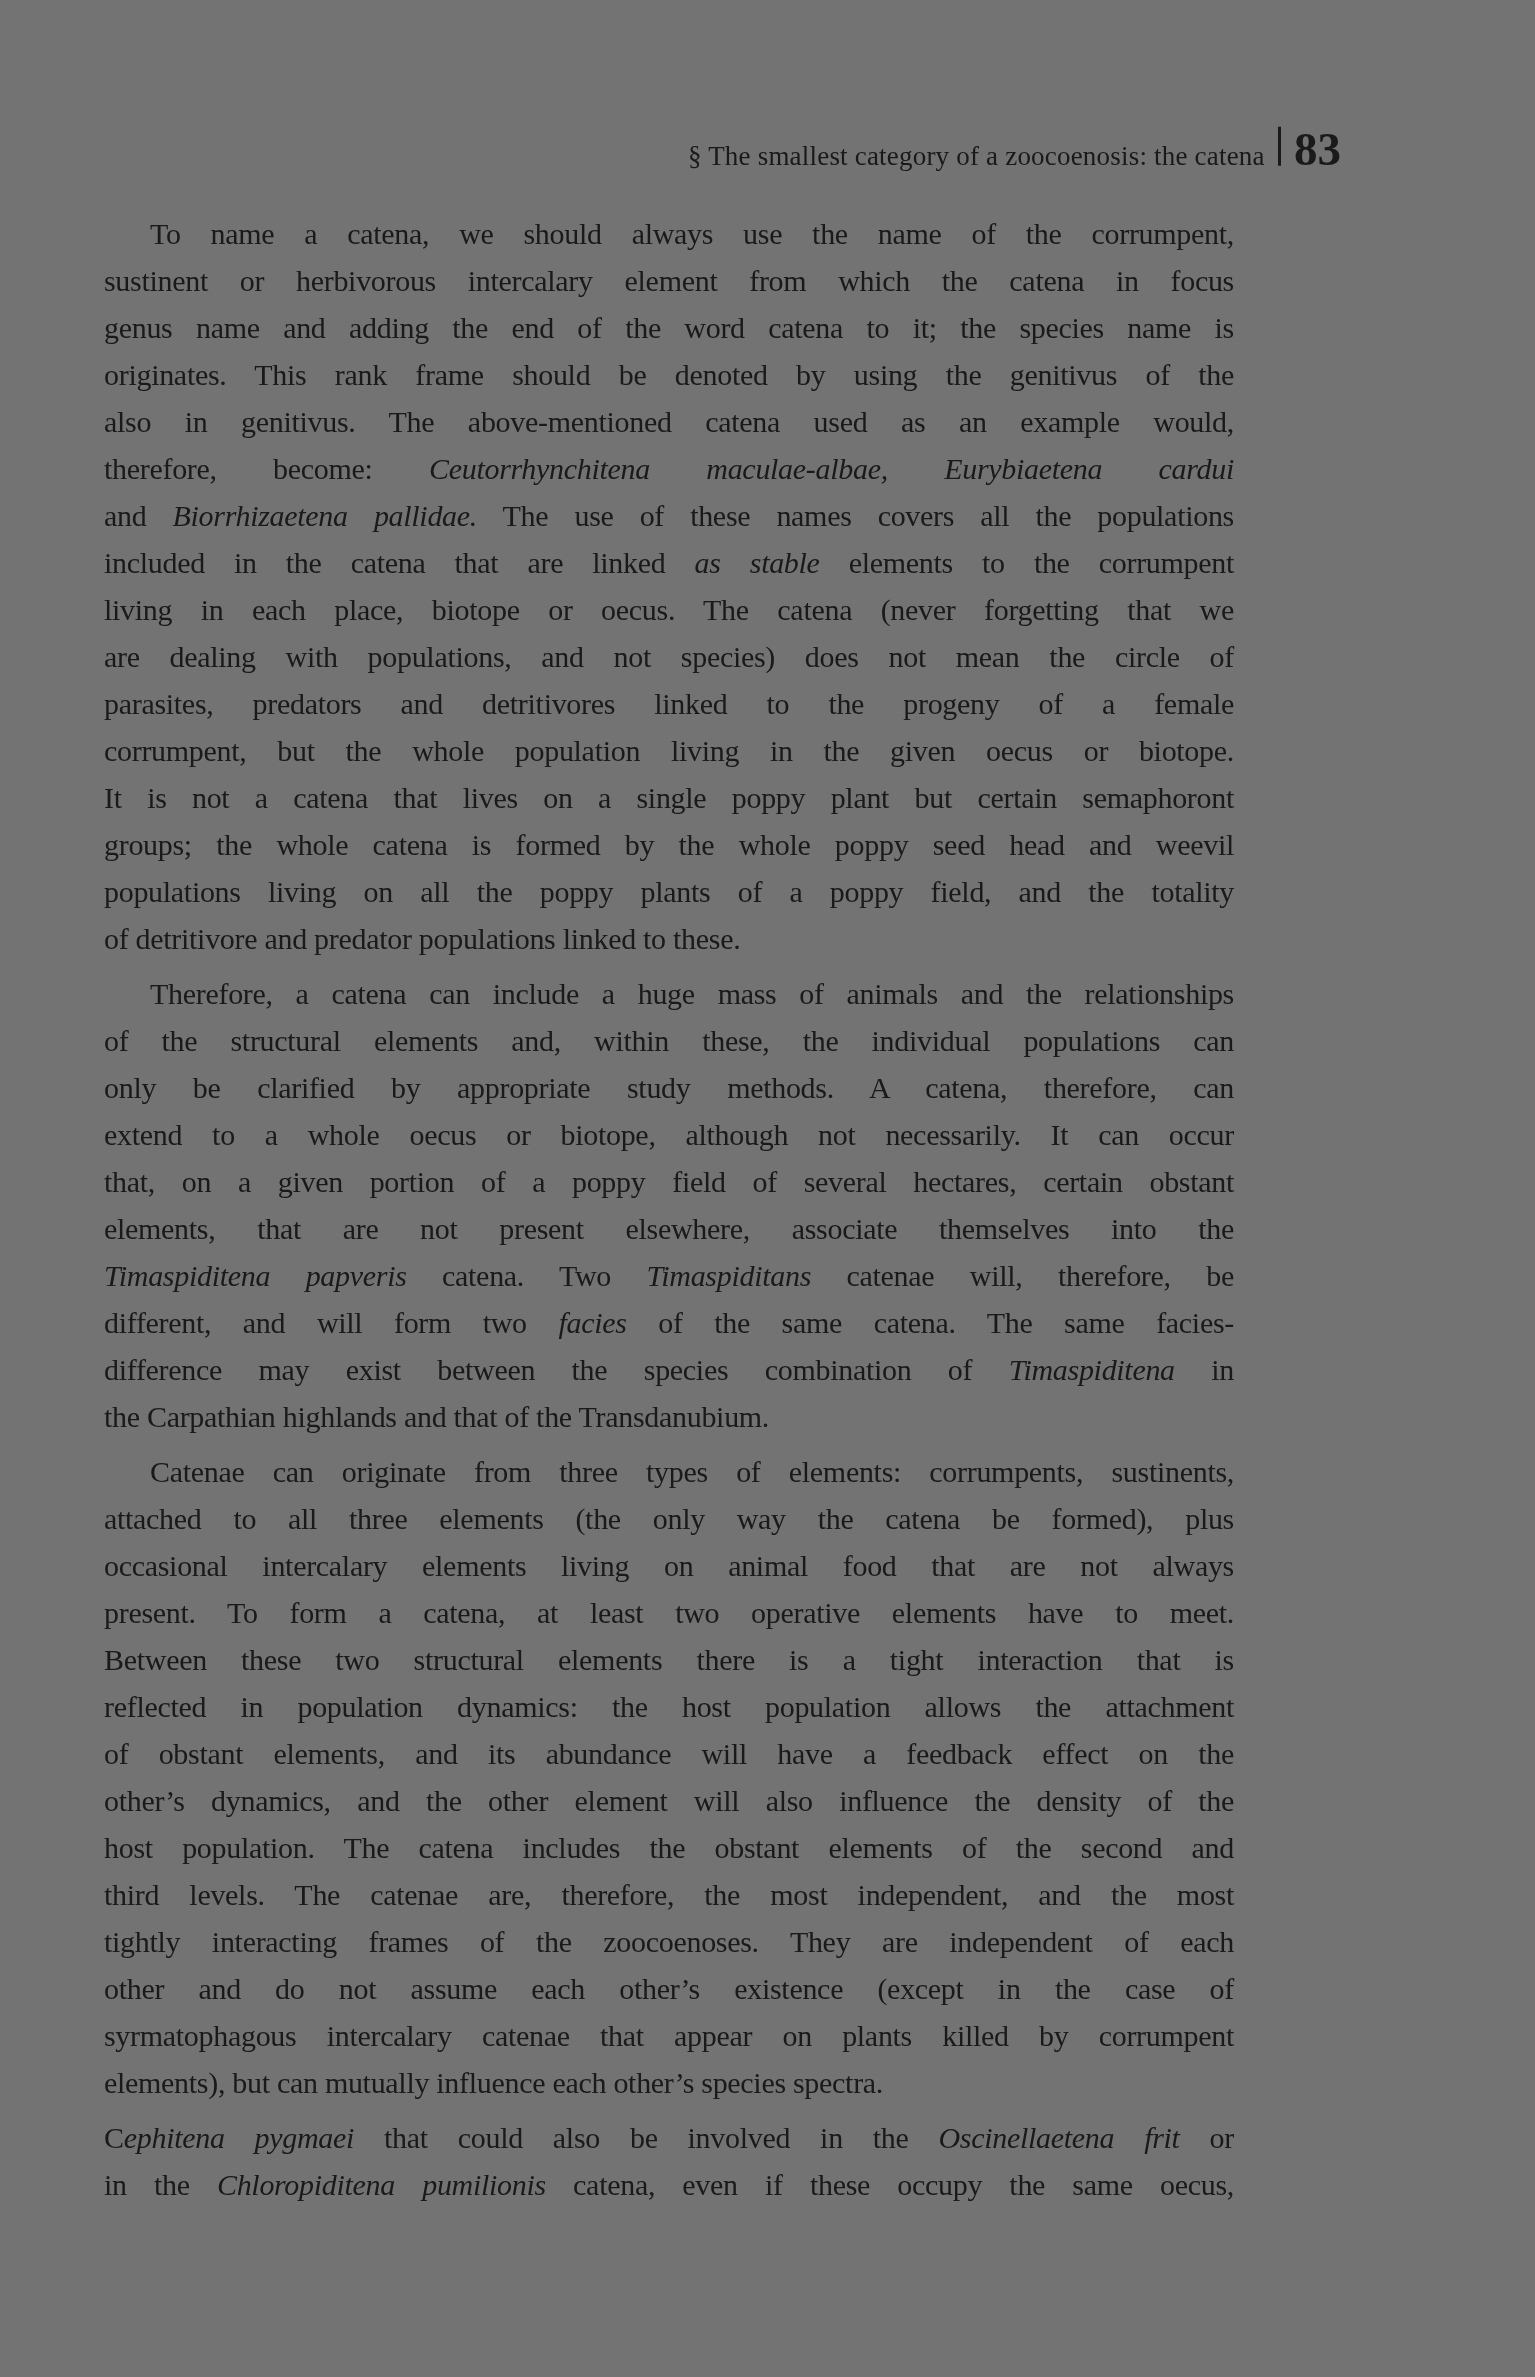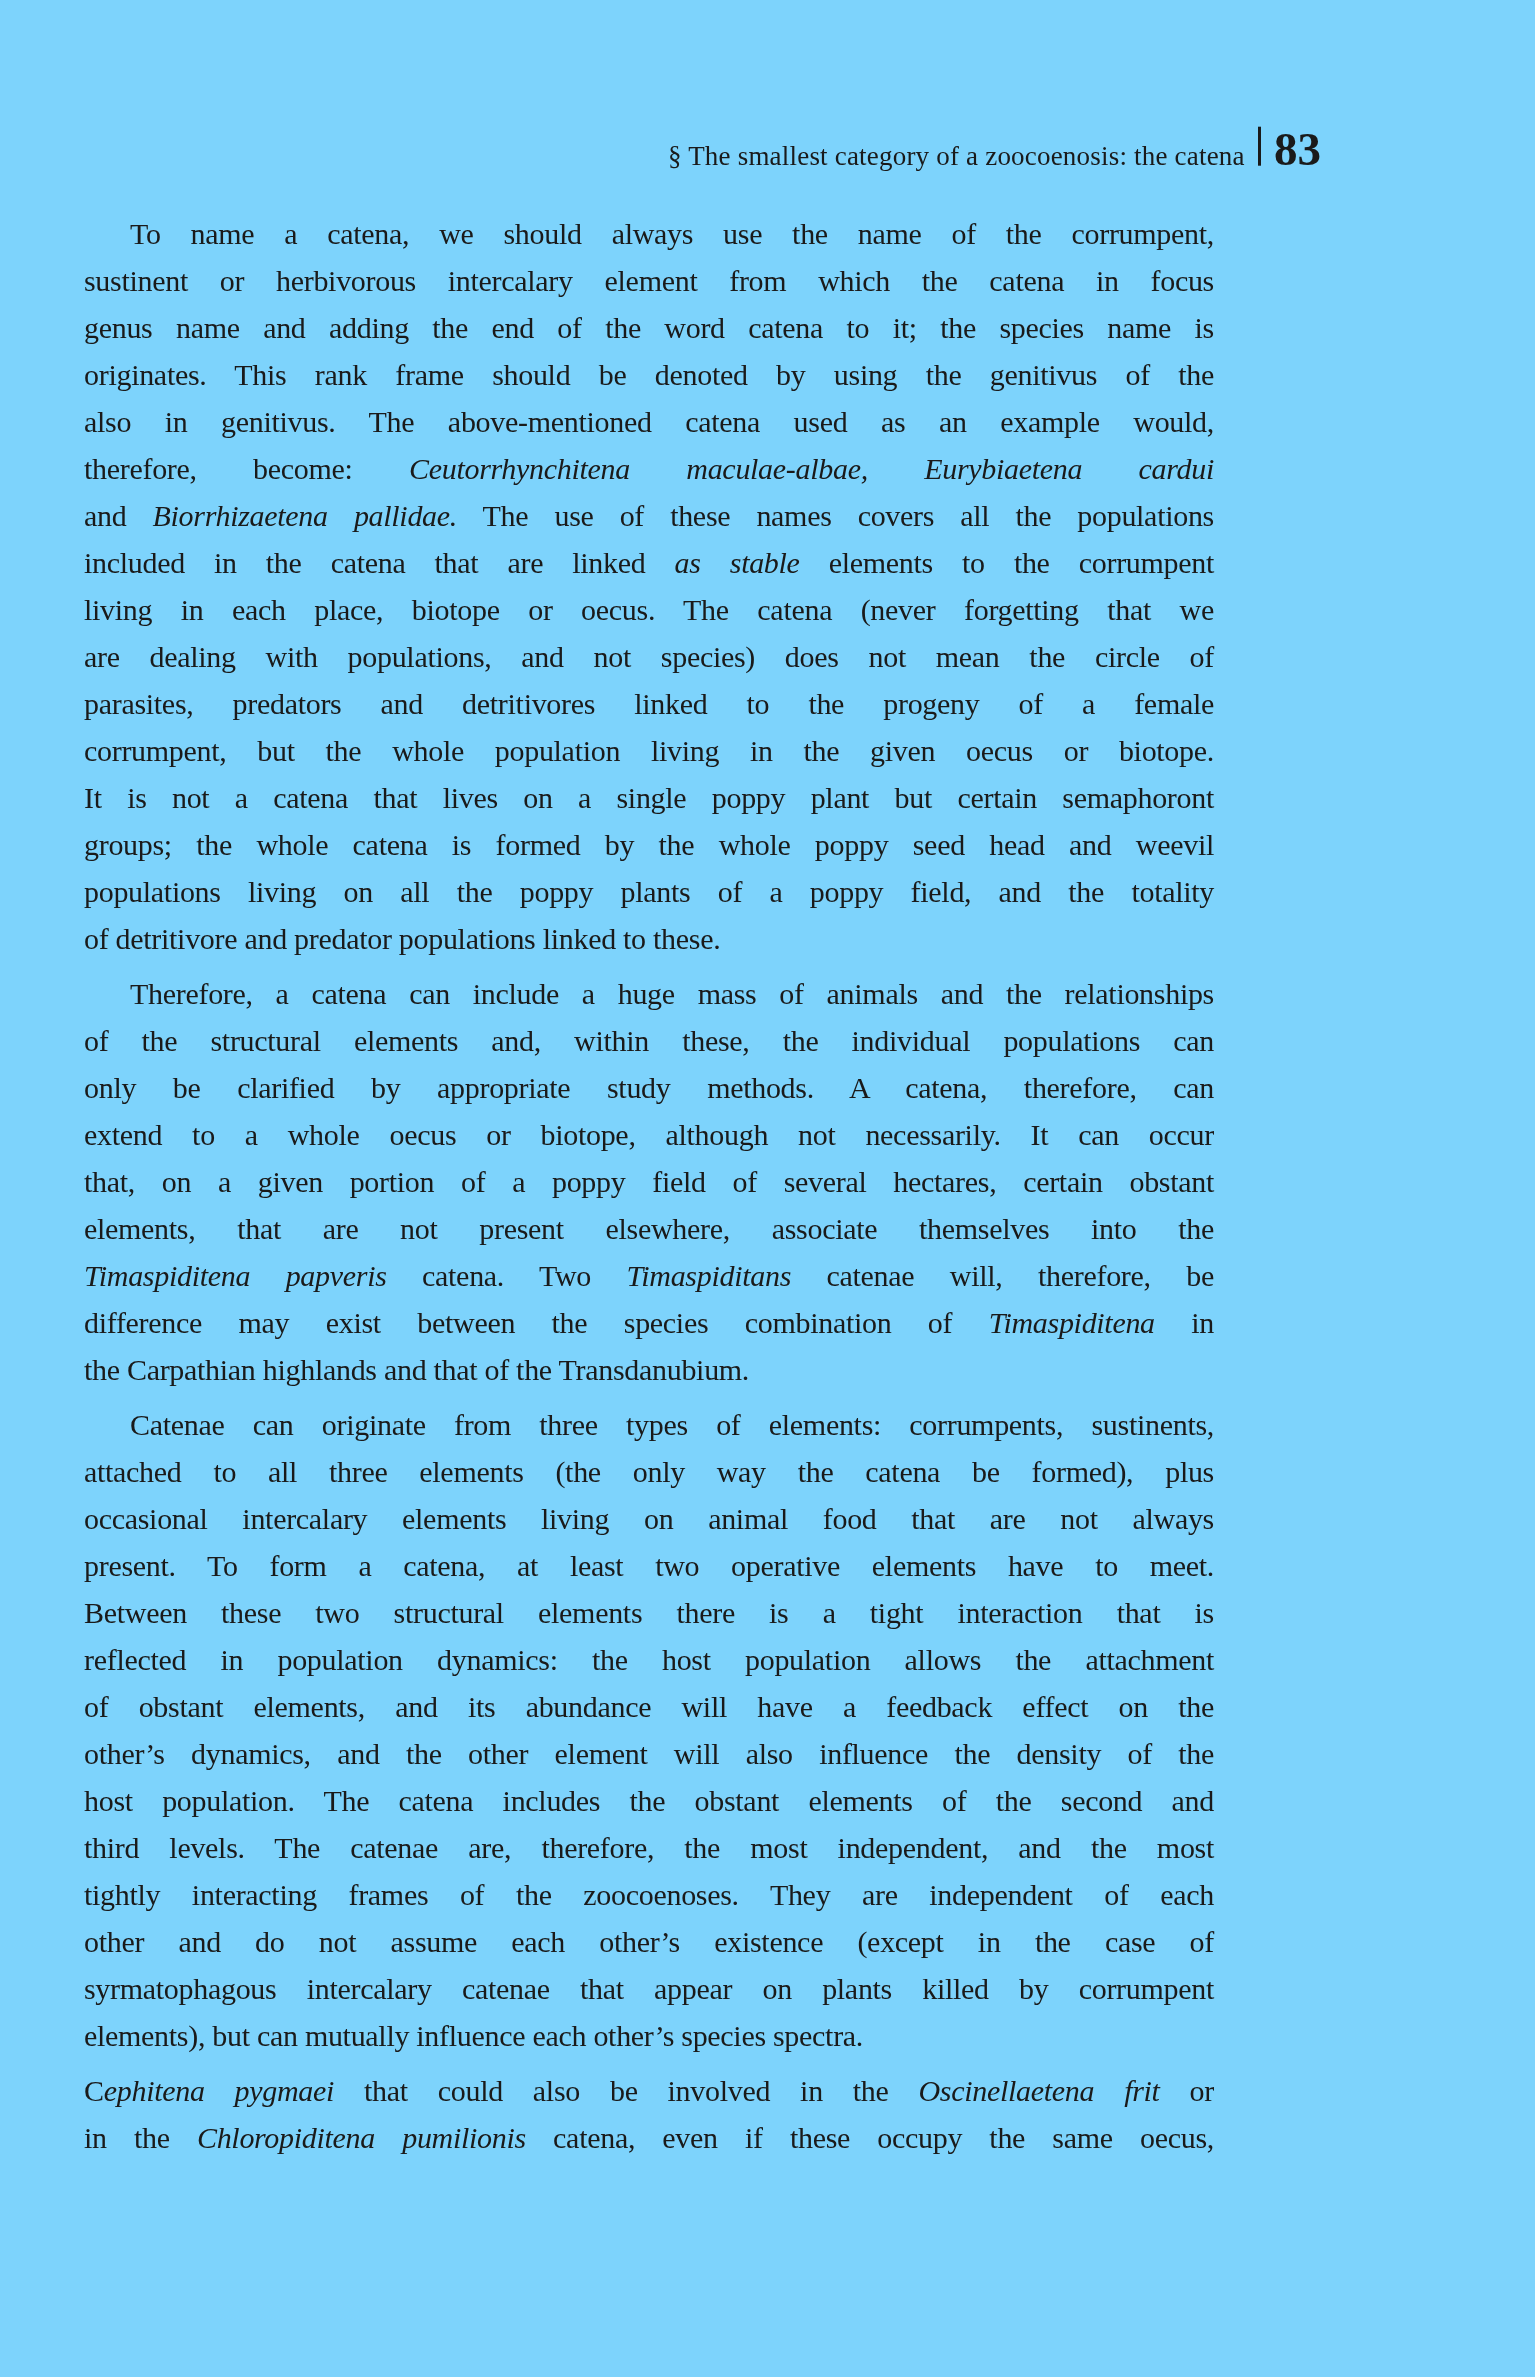--- a/index.html
+++ b/index.html
@@ -4,27 +4,27 @@
 <style>
   html, body {
     margin: 0;
     padding: 0;
     background: #ffffff;
   }
   .page {
     position: relative;
     width: 1536px;
     height: 2377px;
-    background: #7dd3fc;
+    background: #737373;
     color: #1a1a1a;
     font-family: "Liberation Serif", "DejaVu Serif", serif;
     overflow: hidden;
     box-sizing: border-box;
     padding-top: 122px;
-    padding-left: 76px;
+    padding-left: 96px;
   }
   
   .running-header {
     width: 1245px;            
     height: 44px;
     display: flex;
     justify-content: flex-end;
     align-items: baseline;
   }
   .running-title {
@@ -94,20 +94,21 @@
         <div class="line short"><span>of detritivore and predator populations linked to these.</span></div>
       </div>
       <div class="para">
         <div class="line indent"><span>Therefore, a catena can include a huge mass of animals and the relationships</span></div>
         <div class="line"><span>of the structural elements and, within these, the individual populations can</span></div>
         <div class="line"><span>only be clarified by appropriate study methods. A catena, therefore, can</span></div>
         <div class="line"><span>extend to a whole oecus or biotope, although not necessarily. It can occur</span></div>
         <div class="line"><span>that, on a given portion of a poppy field of several hectares, certain obstant</span></div>
         <div class="line"><span>elements, that are not present elsewhere, associate themselves into the</span></div>
         <div class="line"><span class="it">Timaspiditena papveris</span><span> catena. Two </span><span class="it">Timaspiditans</span><span> catenae will, therefore, be</span></div>
+        <div class="line"><span>different, and will form two </span><span class="it">facies</span><span> of the same catena. The same facies-</span></div>
         <div class="line"><span>difference may exist between the species combination of </span><span class="it">Timaspiditena</span><span> in</span></div>
         <div class="line short"><span>the Carpathian highlands and that of the Transdanubium.</span></div>
       </div>
       <div class="para">
         <div class="line indent"><span>Catenae can originate from three types of elements: corrumpents, sustinents,</span></div>
         <div class="line"><span>attached to all three elements (the only way the catena be formed), plus</span></div>
         <div class="line"><span>occasional intercalary elements living on animal food that are not always</span></div>
         <div class="line"><span>present. To form a catena, at least two operative elements have to meet.</span></div>
         <div class="line"><span>Between these two structural elements there is a tight interaction that is</span></div>
         <div class="line"><span>reflected in population dynamics: the host population allows the attachment</span></div>

